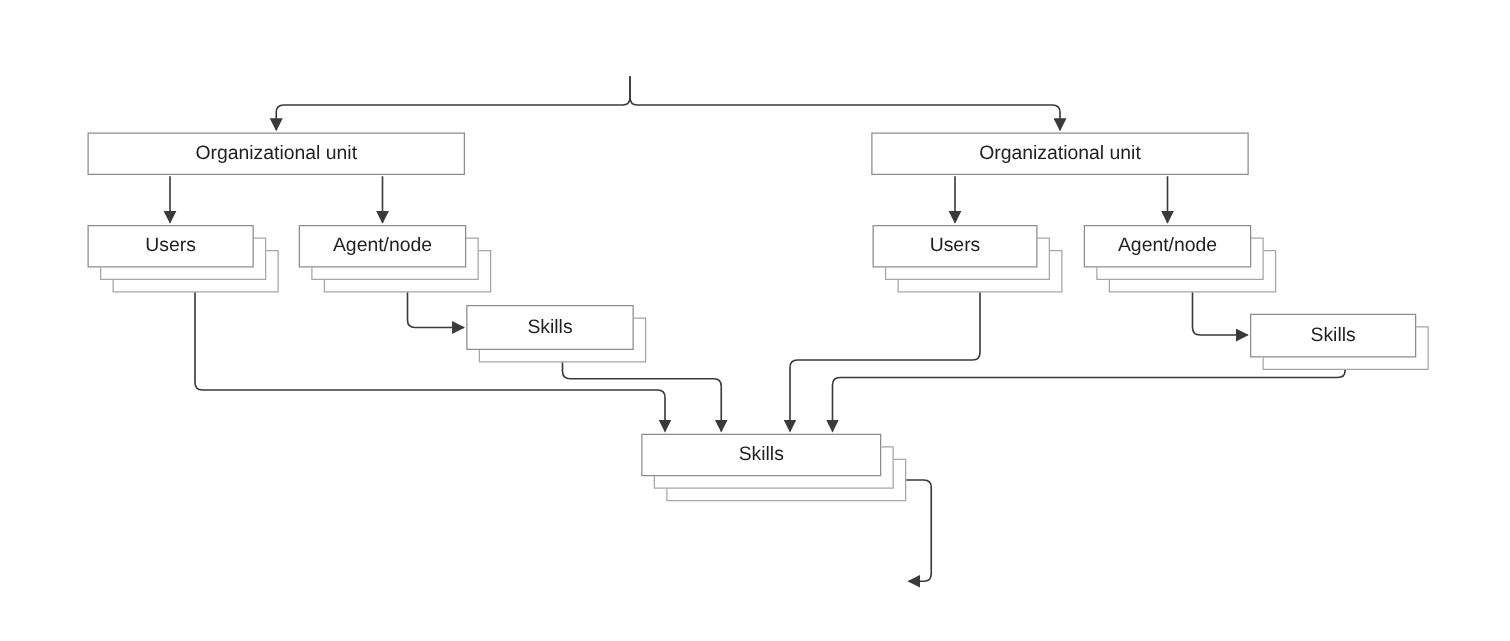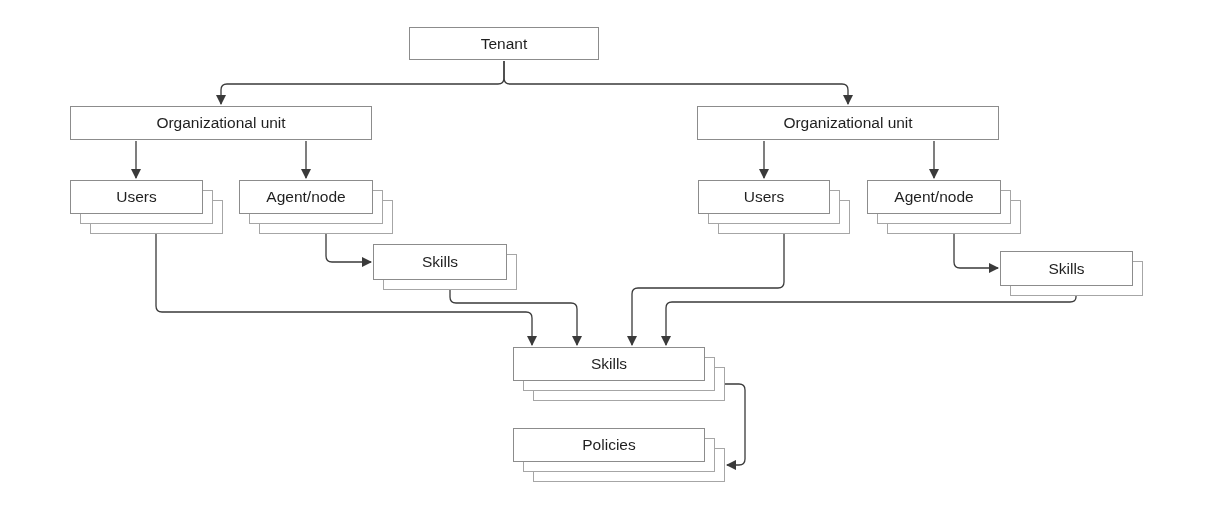--- a/index.html
+++ b/index.html
@@ -70,25 +70,20 @@
     <path class="edge" d="M764,141 V178" marker-end="url(#arrow)"></path>
     <path class="edge" d="M934,141 V178" marker-end="url(#arrow)"></path>
     <path class="edge" d="M954,234 V262 Q954,268 960,268 H998" marker-end="url(#arrow)"></path>
     <path class="edge" d="M156,234 V306 Q156,312 162,312 H526 Q532,312 532,318 V345" marker-end="url(#arrow)"></path>
     <path class="edge" d="M450,290 V297 Q450,303 456,303 H571 Q577,303 577,309 V345" marker-end="url(#arrow)"></path>
     <path class="edge" d="M784,234 V282 Q784,288 778,288 H638 Q632,288 632,294 V345" marker-end="url(#arrow)"></path>
     <path class="edge" d="M1076,296 V297 Q1076,302 1070,302 H672 Q666,302 666,308 V345" marker-end="url(#arrow)"></path>
     <path class="edge" d="M725,384 H739 Q745,384 745,390 V459 Q745,465 739,465 H727" marker-end="url(#arrow)"></path>
   </svg>
 
-  <div class="node" style="left:409px;top:27px;width:190px;height:33px">
-    <div class="layer main">
-      <span class="label">Tenant</span>
-    </div>
-  </div>
 
   <div class="node" style="left:70px;top:106px;width:302px;height:34px">
     <div class="layer main">
       <span class="label">Organizational unit</span>
     </div>
   </div>
 
   <div class="node" style="left:697px;top:106px;width:302px;height:34px">
     <div class="layer main">
       <span class="label">Organizational unit</span>
@@ -142,21 +137,14 @@
   </div>
 
   <div class="node" style="left:513px;top:347px;width:192px;height:34px">
     <div class="layer l3"></div>
     <div class="layer l2"></div>
     <div class="layer main">
       <span class="label">Skills</span>
     </div>
   </div>
 
-  <div class="node" style="left:513px;top:428px;width:192px;height:34px">
-    <div class="layer l3"></div>
-    <div class="layer l2"></div>
-    <div class="layer main">
-      <span class="label">Policies</span>
-    </div>
-  </div>
 
 </div>
 
 </body></html>

